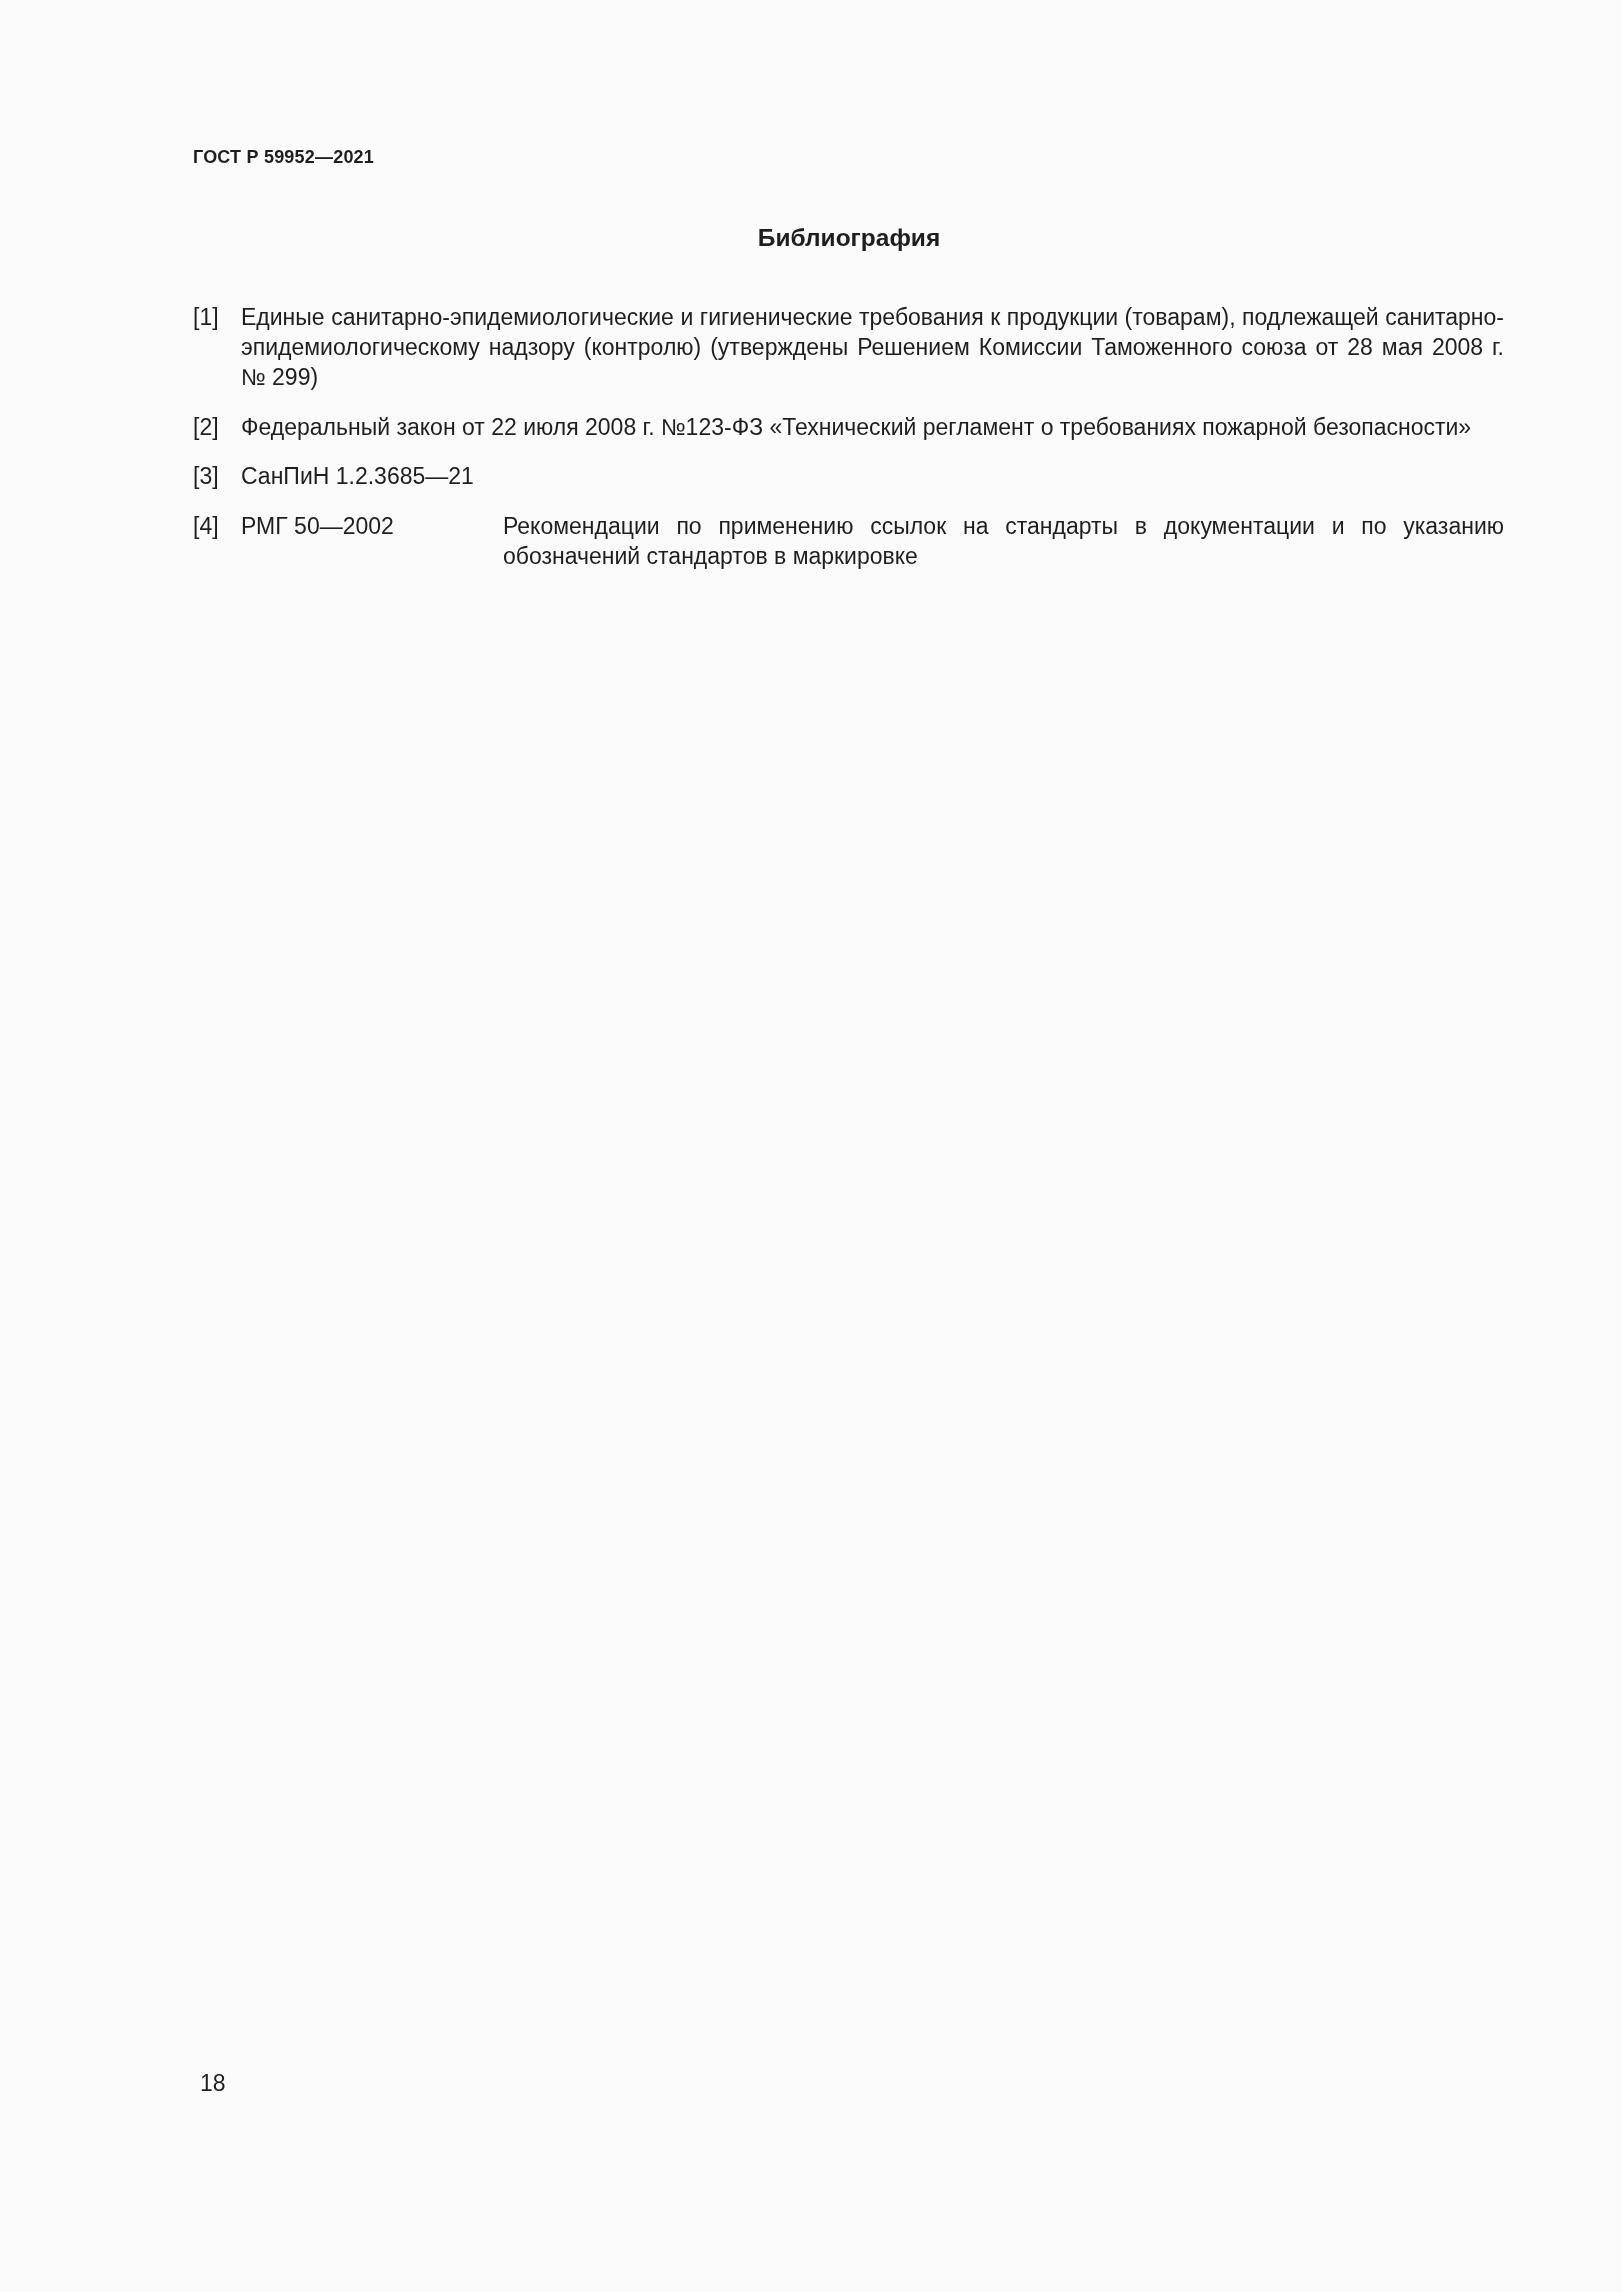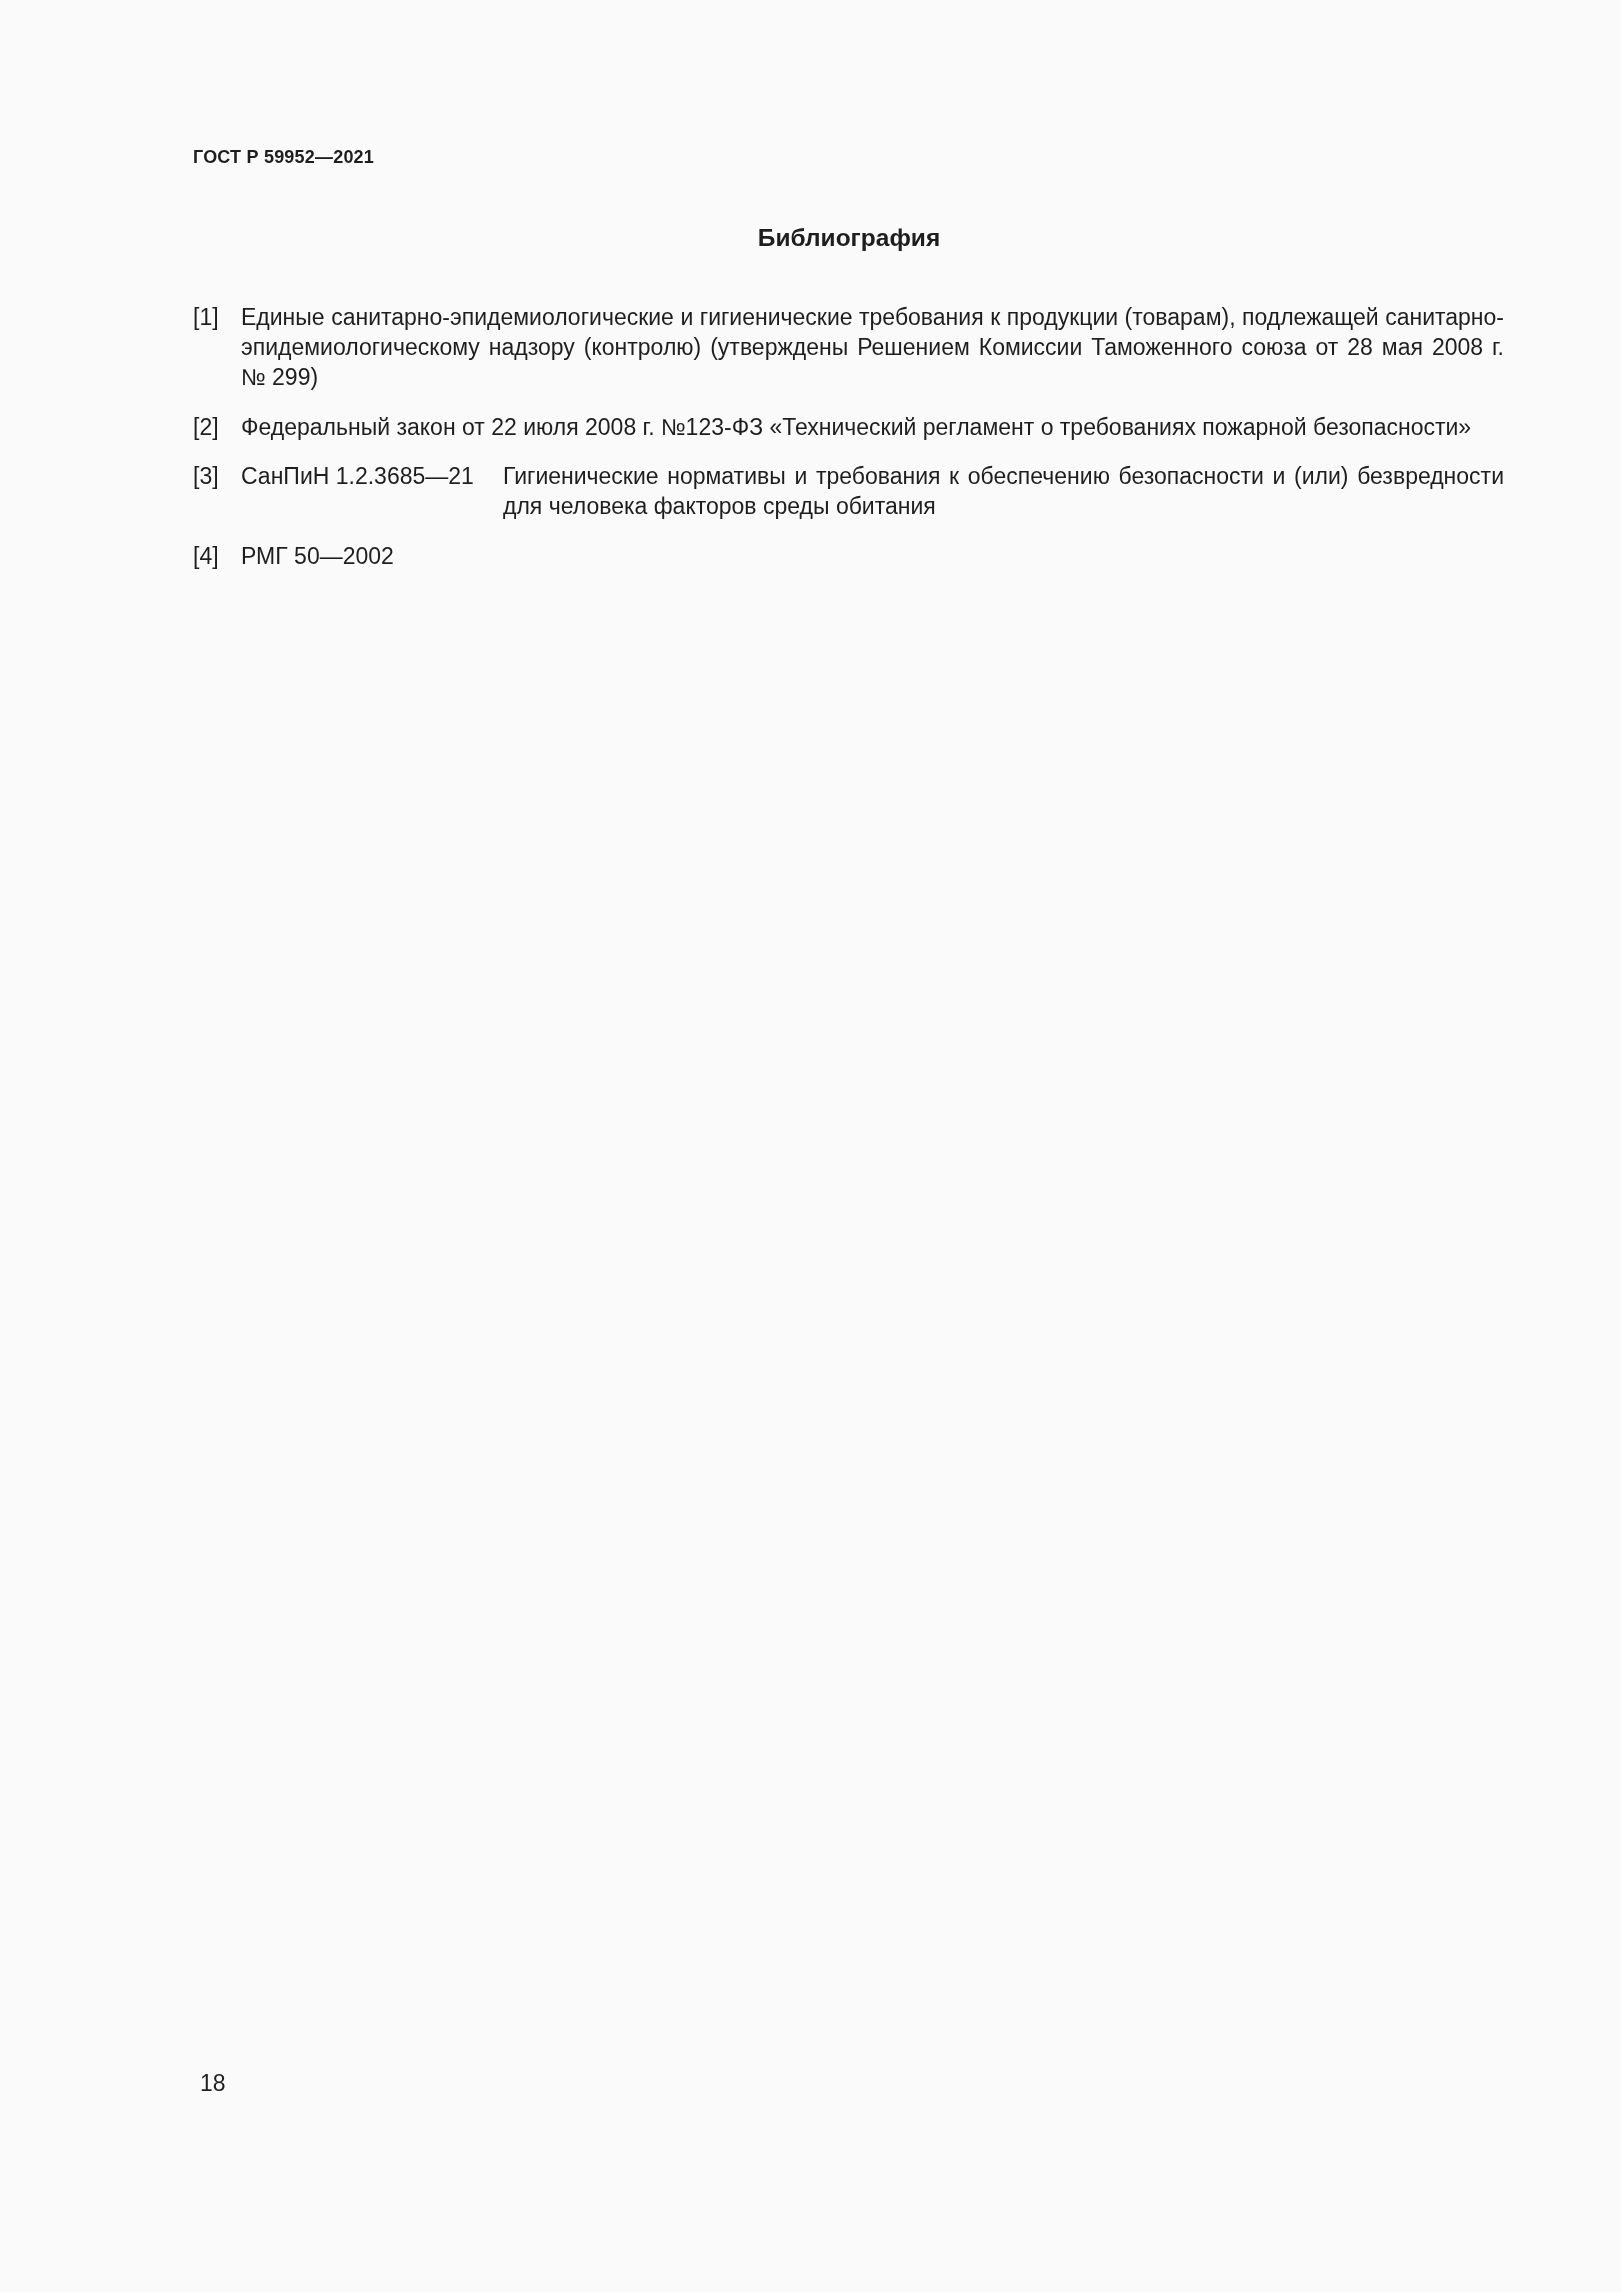--- a/index.html
+++ b/index.html
@@ -46,22 +46,22 @@
     <span class="num">[1]</span>
     <span class="body-full" lang="ru" style="hyphens:auto;">Единые санитарно-эпидемиологические и гигиенические требования к продукции (товарам), подлежащей санитарно-эпидемиологическому надзору (контролю) (утверждены Решением Комиссии Таможенного союза от 28 мая 2008 г.  № 299)</span>
   </div>
   <div class="entry">
     <span class="num">[2]</span>
     <span class="body-full" lang="ru" style="hyphens:auto;">Федеральный закон от 22 июля 2008 г. №123-ФЗ «Технический регламент о требованиях пожарной безопасности»</span>
   </div>
   <div class="entry">
     <span class="num">[3]</span>
     <span class="code">СанПиН 1.2.3685—21</span>
-    <span class="desc" lang="ru" style="hyphens:auto;">Гигиенические нормативы и требования к обеспечению безопасности и (или) безвредности для человека факторов среды обитания</span>
   </div>
   <div class="entry">
     <span class="num">[4]</span>
     <span class="code">РМГ 50—2002</span>
+    <span class="desc" lang="ru" style="hyphens:auto;">Рекомендации по применению ссылок на стандарты в документации и по указанию обозначений стандартов в маркировке</span>
   </div>
 </div>
 
 <div class="page-number">18</div>
 
 
 </body></html>

